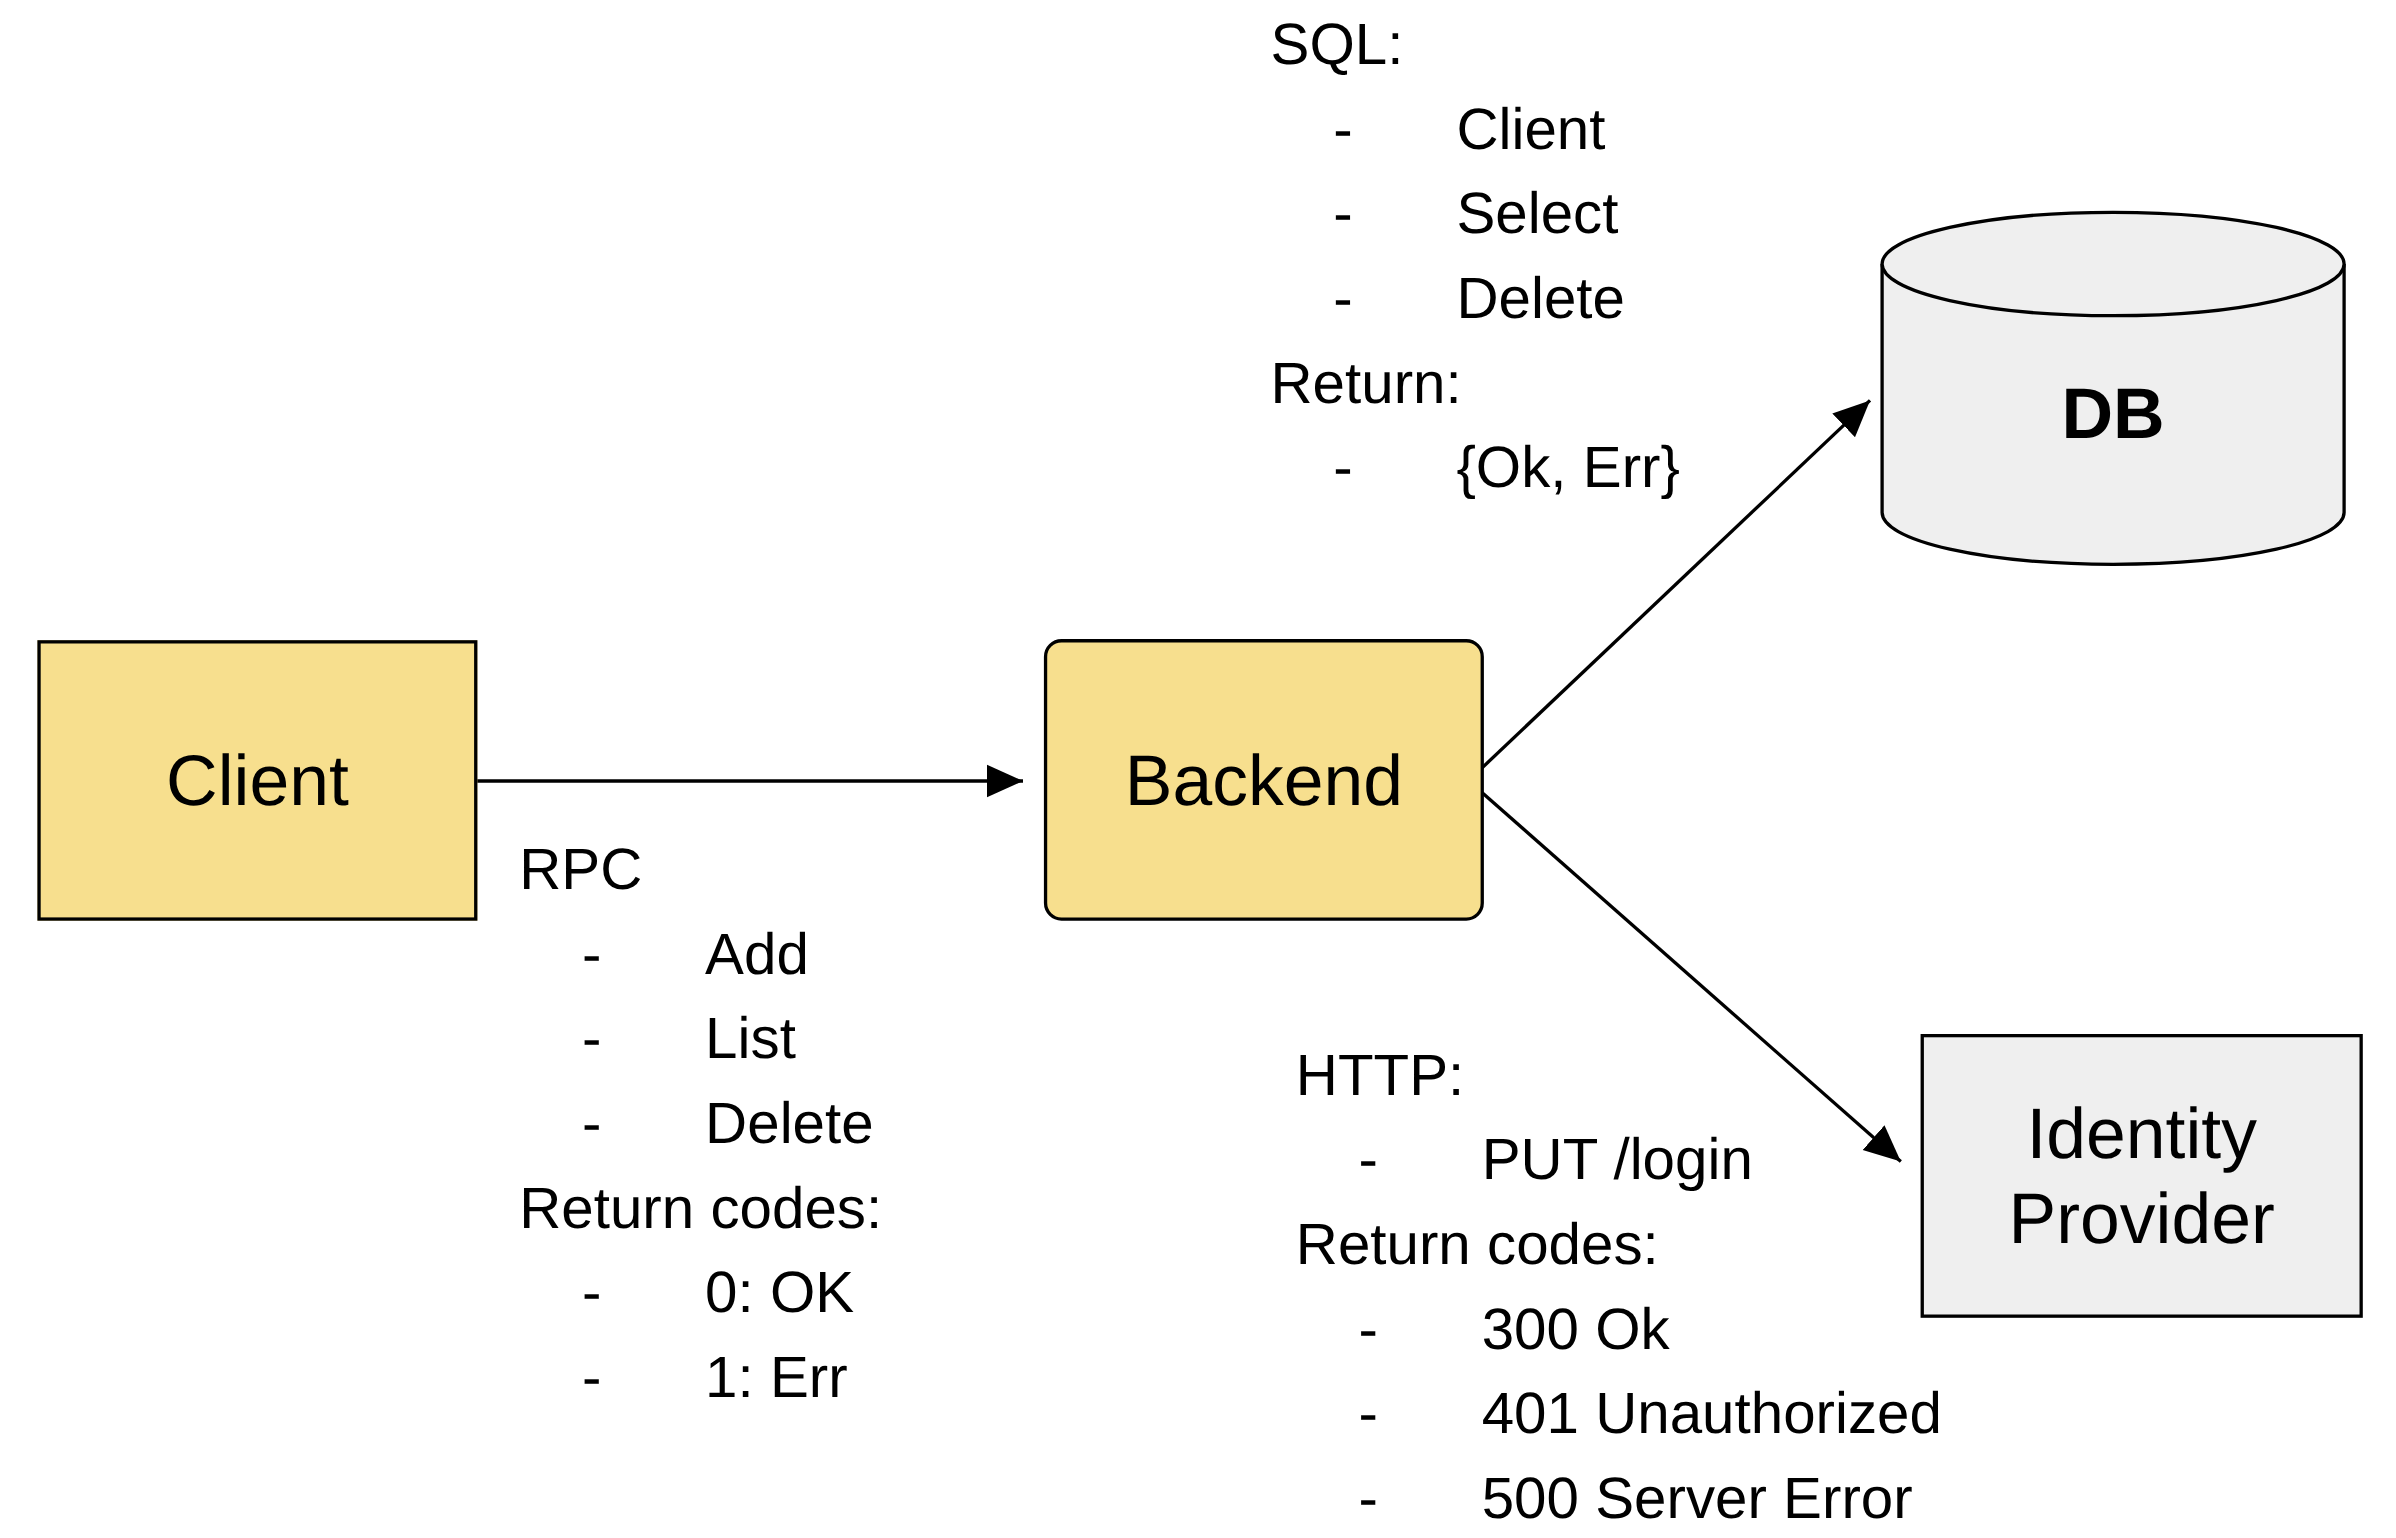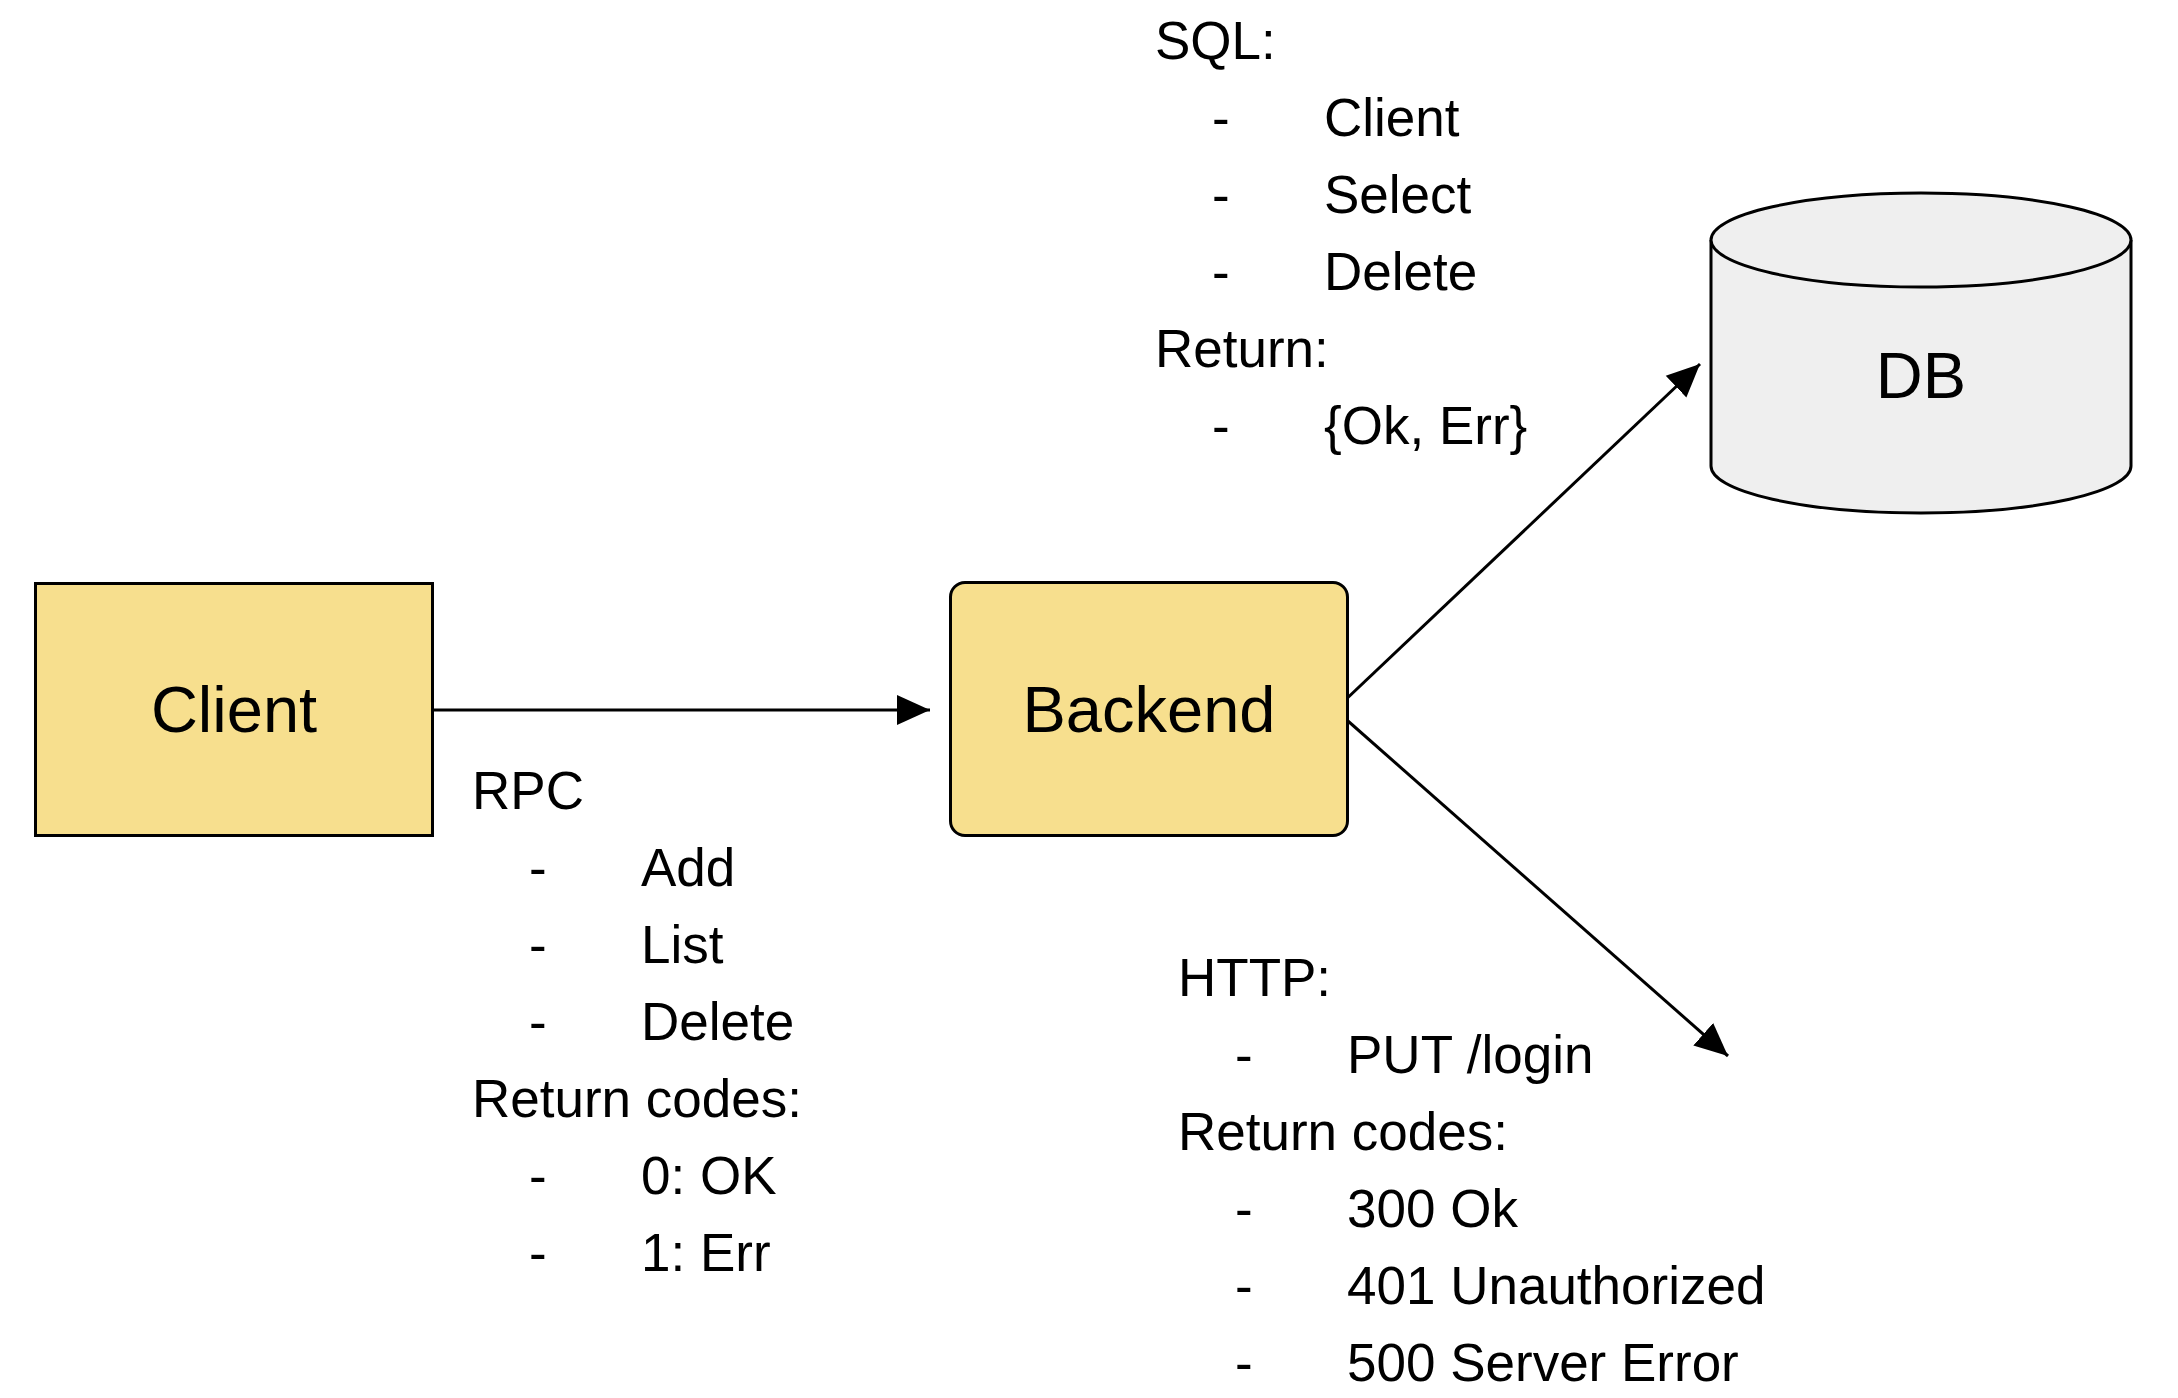--- a/index.html
+++ b/index.html
@@ -35,21 +35,21 @@
     margin-left: 11px;
   }
   .node-client  { left: 23px;  top: 582px; width: 400px; height: 255px; }
   .node-backend { left: 938px; top: 581px; width: 400px; height: 256px; }
   .node-idp     { left: 1735px; top: 940px; width: 402px; height: 258px; padding: 0 30px; }
   .db-label {
     position: absolute;
     left: 1711px; top: 337px;
     width: 420px; height: 77px;
     display: flex; align-items: flex-end; justify-content: center;
-    font-size: 65px; line-height: 77px;
+    font-size: 65px; line-height: 77px; font-weight: bold;
   }
   .note {
     position: absolute;
     font-size: 53px;
     line-height: 77px;
     white-space: nowrap;
   }
   .note .line { height: 77px; }
   .note .dash {
     display: inline-block;
@@ -83,20 +83,23 @@
   </svg>
 
   <div class="node node-client" style="background: rgb(247, 223, 142);">
     <span>Client</span>
   </div>
 
   <div class="node node-backend" style="background: rgb(247, 223, 142); border-radius: 16px;">
     <span>Backend</span>
   </div>
 
+  <div class="node node-idp" style="background: rgb(239, 239, 239);">
+    <span>Identity Provider</span>
+  </div>
 
   <div class="db-label">
     <span>DB</span>
   </div>
 
   <div class="note note-sql">
     <div class="line">
       <span>SQL:</span>
     </div>
     <div class="line">

